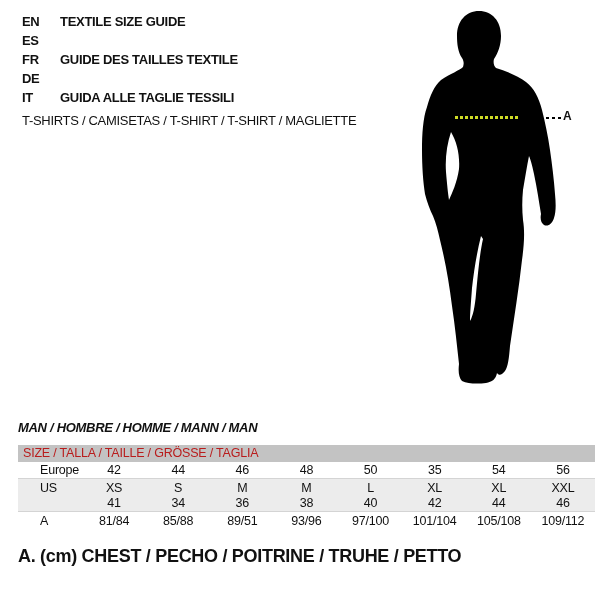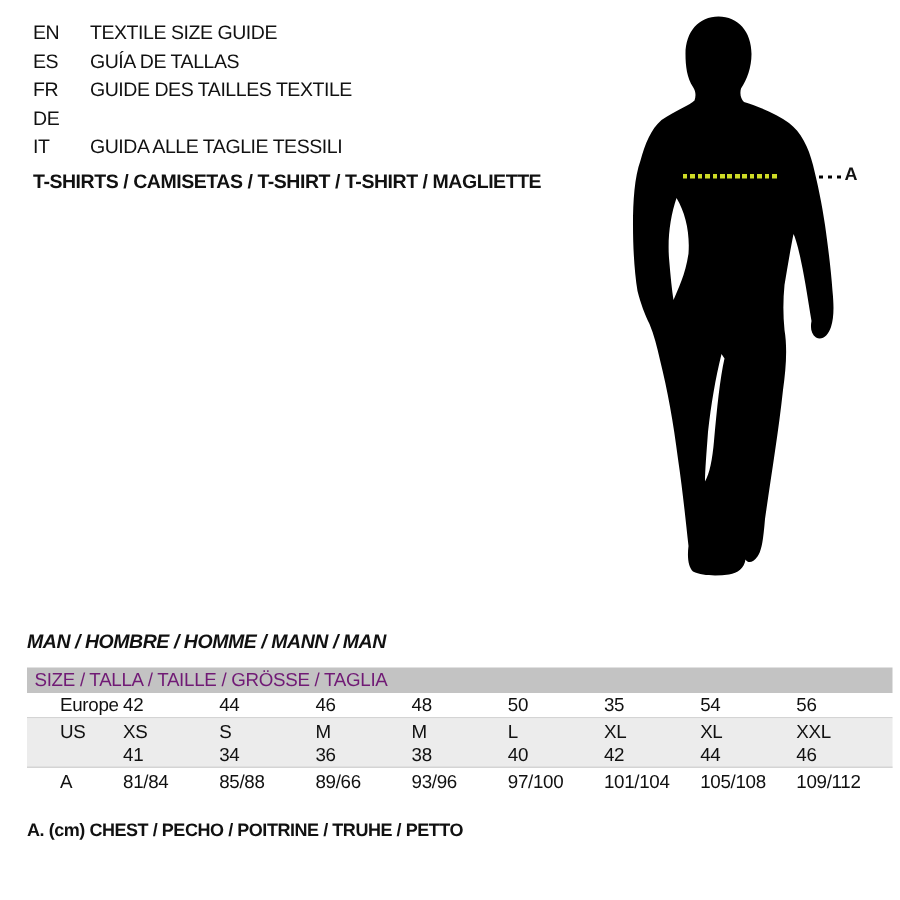--- a/index.html
+++ b/index.html
@@ -2,64 +2,63 @@
 <html><head>
 <meta charset="utf-8">
 <style>
   html,body { margin:0; padding:0; }
   .page {
     position:relative; width:600px; height:600px; background:#ffffff;
     font-family:"Liberation Sans", sans-serif; color:#111; overflow:hidden;
   }
   
   .lang-list { position:absolute; left:22px; top:12px; }
-  .lang-row { display:flex; height:19px; line-height:19px; font-weight:400; font-size:13px; letter-spacing:-0.3px; }
+  .lang-row { display:flex; height:19px; line-height:19px; font-weight:700; font-size:13px; letter-spacing:-0.3px; }
   .lang-code { width:38px; }
   
-  .categories { position:absolute; left:22px; top:111px; font-weight:700; font-size:13px; line-height:19px; letter-spacing:-0.3px; }
+  .categories { position:absolute; left:22px; top:111px; font-weight:400; font-size:13px; line-height:19px; letter-spacing:-0.3px; }
   
   .figure-wrap { position:absolute; left:402px; top:8px; width:168px; height:386px; }
   .figure-wrap svg { display:block; width:168px; height:386px; }
   .dash-yellow {
     position:absolute; left:455px; top:116px; width:63px; height:3px;
     background:repeating-linear-gradient(90deg, var(--dash,#cfdc26) 0 3px, transparent 3px 5px);
   }
   .dash-black {
     position:absolute; left:546px; top:117px; width:15px; height:2px;
     background:repeating-linear-gradient(90deg, #000 0 3px, transparent 3px 6px);
   }
   .measure-label { position:absolute; left:563px; top:109px; font-size:12px; font-weight:700; }
   
   .section-title { position:absolute; left:18px; top:420px; font-weight:700; font-size:13px; letter-spacing:-0.3px;font-style:italic; }
   
   .size-table { position:absolute; left:18px; top:445px; width:577px; font-size:12.5px; letter-spacing:-0.2px; }
-  .table-header { height:17px; line-height:17px; background:#c3c3c3; color:#701a75; padding-left:5px; box-sizing:border-box; }
+  .table-header { height:17px; line-height:17px; background:#c3c3c3; color:#b91c1c; padding-left:5px; box-sizing:border-box; }
   .t-row { display:grid; grid-template-columns:64px repeat(8,1fr); align-items:center; }
-  .t-row .cell { text-align:left; }
+  .t-row .cell { text-align:center; }
   .t-row .row-label { text-align:left; padding-left:3px;margin-left:19px; }
   .row-europe { height:16px; border-bottom:1px solid #d4d4d4; background:#fff; }
   .us-block { background:#ececec; border-bottom:1px solid #d4d4d4; padding:1px 0; }
   .us-block .t-row { height:15px; }
   .row-a { height:17px; background:#fff; }
   
-  .footnote { position:absolute; left:18px; top:546px; font-weight:700; font-size:12px; letter-spacing:-0.3px; }
+  .footnote { position:absolute; left:18px; top:546px; font-weight:700; font-size:18px; letter-spacing:-0.3px; }
 </style>
 </head>
 <body>
 
 <div class="page">
 
   <div class="lang-list">
     <div class="lang-row">
       <span class="lang-code">EN</span>
       <span class="lang-label">TEXTILE SIZE GUIDE</span>
     </div>
     <div class="lang-row">
       <span class="lang-code">ES</span>
-      <span class="lang-label">GUÍA DE TALLAS</span>
     </div>
     <div class="lang-row">
       <span class="lang-code">FR</span>
       <span class="lang-label">GUIDE DES TAILLES TEXTILE</span>
     </div>
     <div class="lang-row">
       <span class="lang-code">DE</span>
     </div>
     <div class="lang-row">
       <span class="lang-code">IT</span>
@@ -166,21 +165,21 @@
         <span class="cell">42</span>
         <span class="cell">44</span>
         <span class="cell">46</span>
       </div>
     </div>
 
     <div class="t-row row-a">
       <span class="cell row-label">A</span>
       <span class="cell">81/84</span>
       <span class="cell">85/88</span>
-      <span class="cell">89/66</span>
+      <span class="cell">89/51</span>
       <span class="cell">93/96</span>
       <span class="cell">97/100</span>
       <span class="cell">101/104</span>
       <span class="cell">105/108</span>
       <span class="cell">109/112</span>
     </div>
   </div>
 
   <div class="footnote">A. (cm) CHEST / PECHO / POITRINE / TRUHE / PETTO</div>
 

